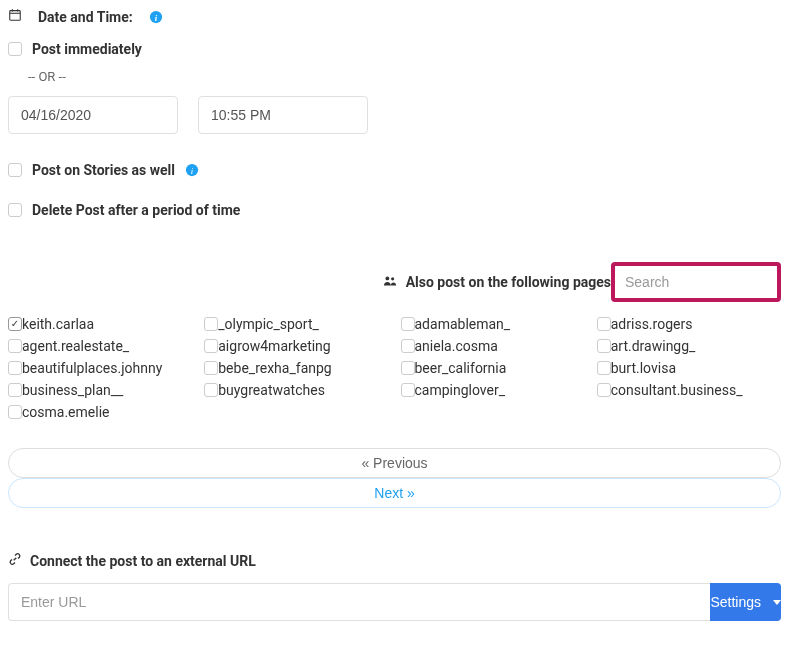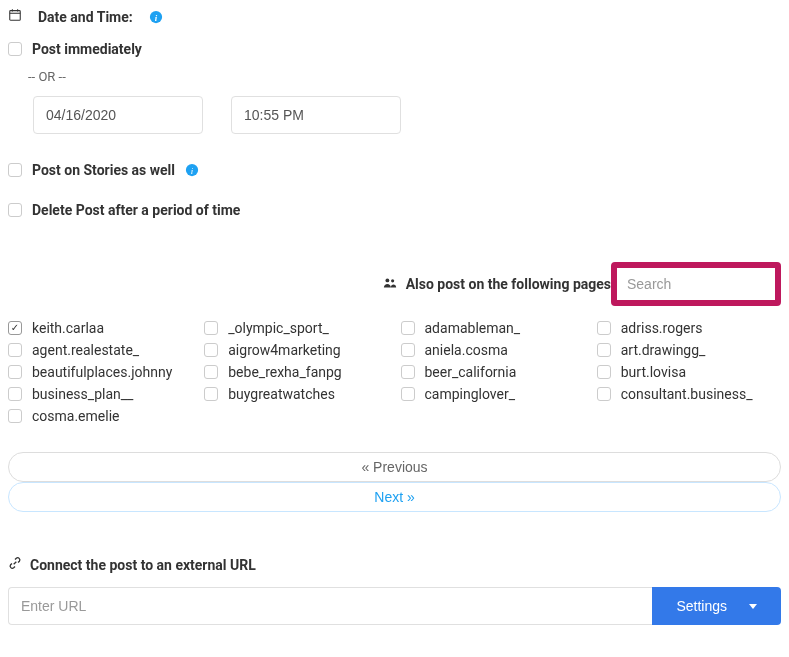--- a/index.html
+++ b/index.html
@@ -58,22 +58,21 @@
   font-weight: 700;
   color: #333;
 }
 .or-separator {
   margin: 12px 0 12px 20px;
   color: #666;
   font-size: 13px;
 }
 .date-time-row {
   display: flex;
-  gap: 28px;
-  margin-left: 25px;
+  gap: 20px;
 }
 .input-text {
   border: 1px solid #e0e0e0;
   border-radius: 4px;
   padding: 10px 12px;
   font-size: 14px;
   color: #555;
   background: #fff;
   width: 170px;
 }
@@ -88,37 +87,36 @@
 .section-header-row {
   display: flex;
   align-items: center;
   justify-content: flex-end;
   margin-top: 44px;
 }
 .section-header-row .section-header {
   margin-top: 0;
 }
 .search-input {
-  border: 6px solid #be185d;
+  border: 4px solid #be185d;
   border-radius: 4px;
   padding: 8px 10px;
   font-size: 14px;
   color: #999;
   width: 170px;
 }
 .pages-grid {
   display: grid;
   grid-template-columns: repeat(4, 1fr);
   gap: 6px 12px;
   margin-top: 14px;
 }
 .page-item {
   display: flex;
   align-items: center;
-  gap: 10px;
 }
 .page-label {
   font-weight: 400;
   color: #333;
   font-size: 14px;
 }
 .pagination {
   display: flex;
   justify-content: space-between;
   margin-top: 28px;
@@ -148,26 +146,26 @@
   border-radius: 4px 0 0 4px;
   padding: 10px 12px;
   font-size: 14px;
   color: #999;
 }
 .btn-settings {
   background: #3379e9;
   color: #fff;
   border: none;
   border-radius: 0 4px 4px 0;
-  padding: 10px 24px;
+  padding: 10px 0;
   font-size: 14px;
   cursor: pointer;
   display: flex;
   align-items: center;
-  gap: 22px;
+  gap: 12px;
 }
 .btn-settings .caret {
   width: 0; height: 0;
   border-left: 4px solid transparent;
   border-right: 4px solid transparent;
   border-top: 5px solid #fff;
 }
 .schedule-wrap {
   display: flex;
   justify-content: center;

